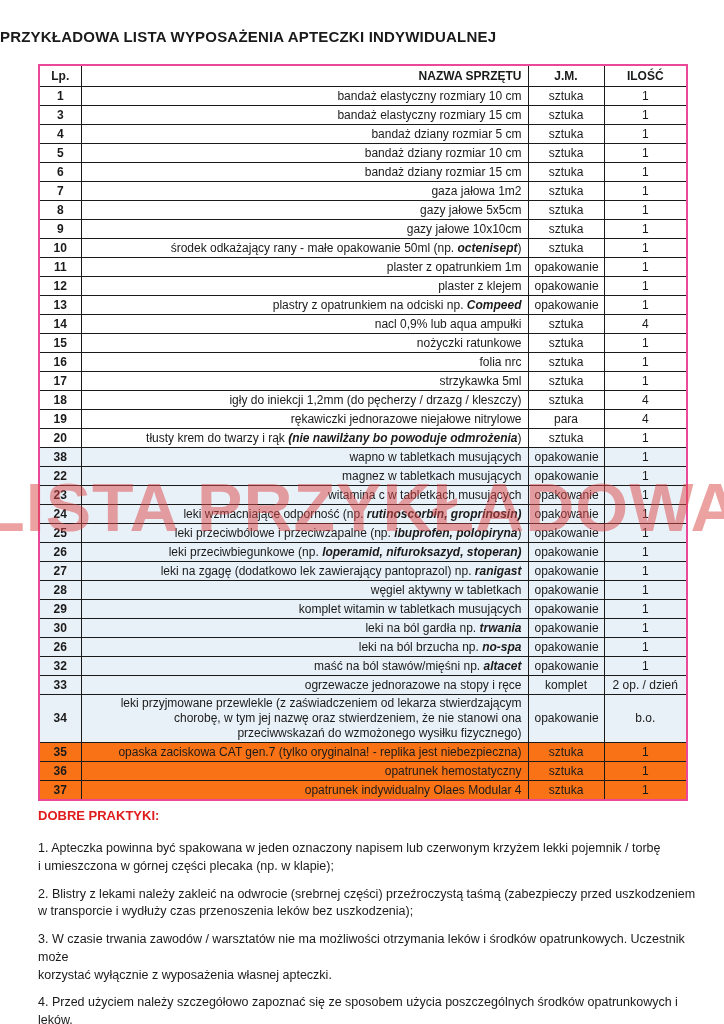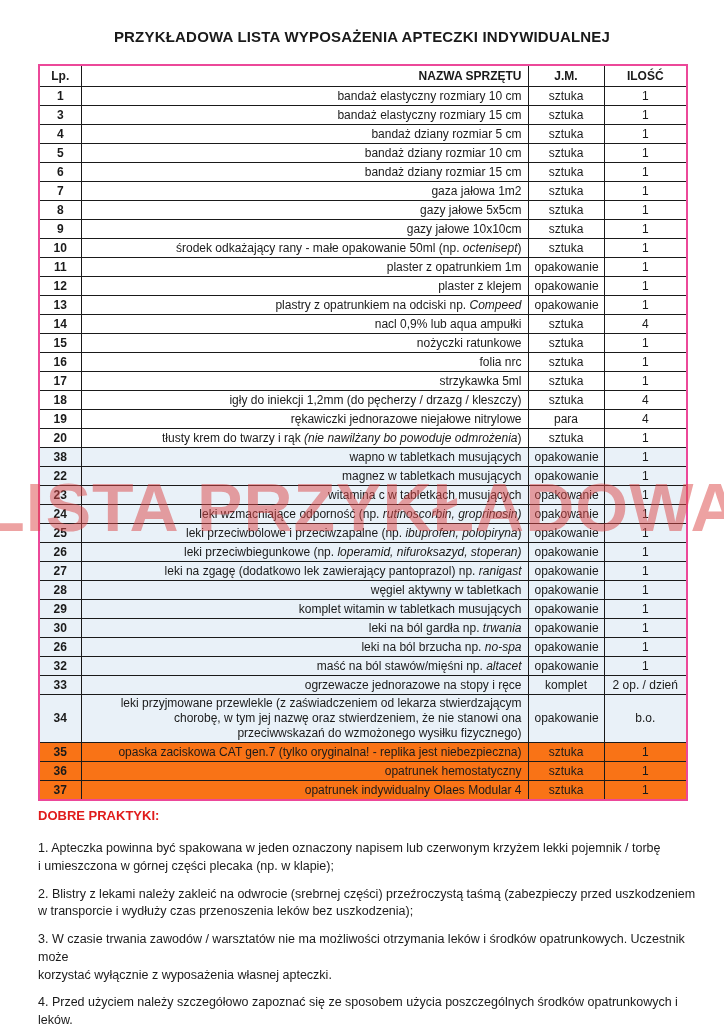--- a/index.html
+++ b/index.html
@@ -6,21 +6,21 @@
   .page {
     position:relative;
     width:724px; height:1024px;
     background:#ffffff;
     font-family:"Liberation Sans", sans-serif;
     color:#1a1a1a;
     overflow:hidden;
   }
   .doc-title {
     padding-top:28px;
-    text-align:center;
+    text-align:left;
     font-size:15px;
     font-weight:bold;
     letter-spacing:0.2px;
   }
   table.equipment {
     position:absolute;
     left:38px; top:64px;
     width:648px;
     border-collapse:collapse;
     border:2px solid #ec4899;
@@ -34,21 +34,21 @@
     vertical-align:middle;
     overflow:hidden;
   }
   table.equipment th { height:18px; font-weight:bold; }
   table.equipment td { height:16px; }
   th.col-lp, td.cell-lp { text-align:center; }
   td.cell-lp { font-weight:bold; }
   th.col-name, td.cell-name { text-align:right; }
   th.col-jm, td.cell-jm,
   th.col-qty, td.cell-qty { text-align:center; }
-  .it { font-style:italic; }
+  .it { font-style:italic;font-weight:bold; }
   tr.row-blue td { background:#e9f1f8; }
   tr.row-gray td { background:#f97316; }
   .watermark {
     position:absolute;
     top:468px; left:50%;
     transform:translateX(-50%);
     font-size:68px;
     font-weight:bold;
     white-space:nowrap;
     letter-spacing:1px;

